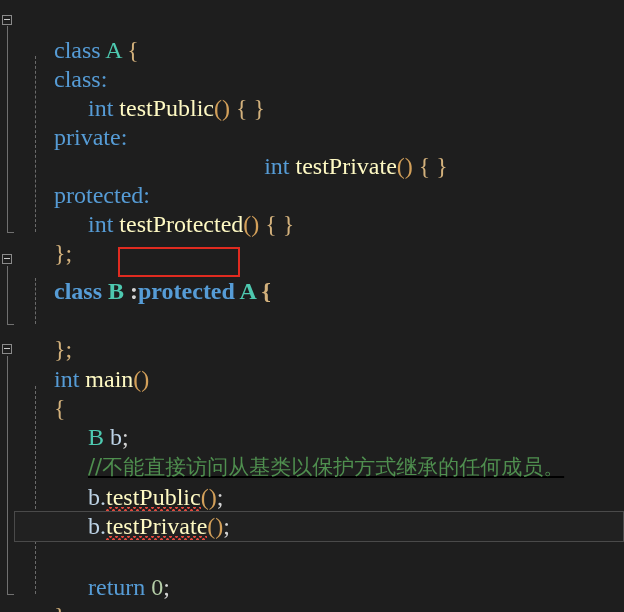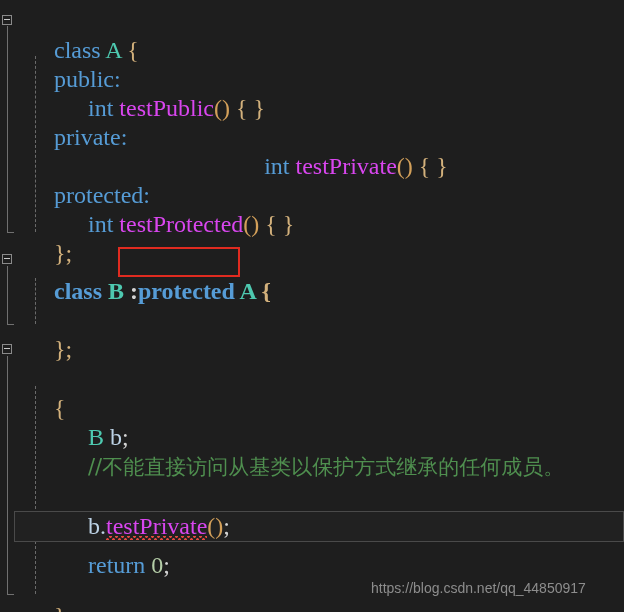--- a/index.html
+++ b/index.html
@@ -87,21 +87,21 @@
   
   .indent-guide {
     position: absolute;
     width: 0;
     border-left: 1px dashed #6b6b6b;
   }
 
   
   .kw      { color: #569cd6; }            
   .type    { color: #4ec9b0; }            
-  .fn      { color: #d946ef; }            
+  .fn      { color: #fef9c3; }            
   .punct   { color: #d4d4d4; }
   .brace   { color: #d3b17c; }            
   .paren   { color: #d3a05a; }            
   .num     { color: #b5cea8; }
   .cmt     { color: #4f8f4f; font-family: "DejaVu Sans", sans-serif; font-size: 21px; }
   .var     { color: #bdd3e6; }
   .semi    { color: #d4d4d4; }
 
   
   .squig {
@@ -184,21 +184,21 @@
 
     <div class="line clip-top" style="top:-22px; height:26px; line-height:26px;">
       
     </div>
 
     <div class="line" style="top:5px;">
       <span class="txt"><span class="kw">class</span> <span class="type">A</span> <span class="brace">{</span></span>
     </div>
 
     <div class="line" style="top:34px;">
-      <span class="txt"><span class="kw">public:</span></span>
+      <span class="txt"><span class="kw">class:</span></span>
     </div>
 
     <div class="line" style="top:63px;">
       <span class="txt" style="padding-left:52px;"><span class="kw">int</span> <span class="fn">testPublic</span><span class="paren">()</span> <span class="brace">{ }</span></span>
     </div>
 
     <div class="line" style="top:92px;">
       <span class="txt"><span class="kw">private:</span></span>
     </div>
 
@@ -229,43 +229,48 @@
     <div class="red-box" style="left:118px; top:247px; width:122px; height:30px;"></div>
 
     <div class="line" style="top:275px;">
       <span class="txt"></span>
     </div>
 
     <div class="line" style="top:304px;">
       <span class="txt"><span class="brace">};</span></span>
     </div>
 
+    <div class="line" style="top:334px;">
+      <span class="txt"><span class="kw">int</span> <span class="fn">main</span><span class="paren">()</span></span>
+    </div>
 
     <div class="line" style="top:363px;">
       <span class="txt"><span class="brace">{</span></span>
     </div>
 
     <div class="line" style="top:392px;">
       <span class="txt" style="padding-left:52px;text-align:center;"><span class="type">B</span> <span class="var">b</span><span class="semi">;</span></span>
     </div>
 
     <div class="line" style="top:421px;">
-      <span class="txt" style="padding-left:52px;"><span class="cmt">//不能直接访问从基类以保护方式继承的任何成员。</span></span>
-    </div>
-
+      <span class="txt" style="padding-left:52px;text-decoration:underline;"><span class="cmt">//不能直接访问从基类以保护方式继承的任何成员。</span></span>
+    </div>
+
+    <div class="line" style="top:452px;">
+      <span class="txt" style="padding-left:52px;"><span class="var">b.</span><span class="squig"><span class="fn">testPublic</span></span><span class="paren">()</span><span class="semi">;</span></span>
+    </div>
 
     <div class="line" style="top:481px;">
       <span class="txt" style="padding-left:52px;text-align:center;"><span class="var">b.</span><span class="squig"><span class="fn">testPrivate</span></span><span class="paren">()</span><span class="semi">;</span></span>
     </div>
 
 
-    <div class="line" style="top:520px;">
+    <div class="line" style="top:542px;">
       <span class="txt" style="padding-left:52px;"><span class="kw">return</span> <span class="num">0</span><span class="semi">;</span></span>
     </div>
 
     <div class="line" style="top:571px;">
       <span class="txt"><span class="brace">}</span></span>
     </div>
   </div>
 
-  <div class="watermark" style="left:371px; top:580px;">https://blog.csdn.net/qq_44850917</div>
 
 </div>
 
 </body></html>

